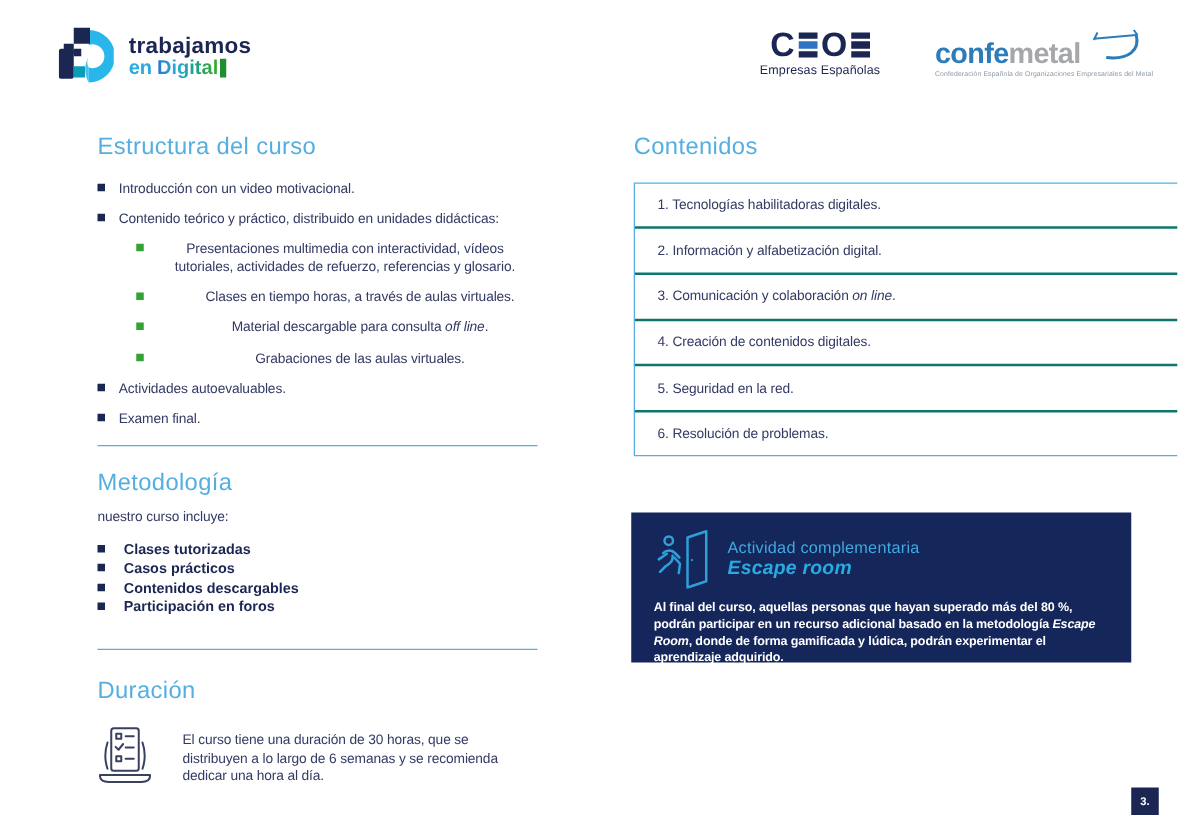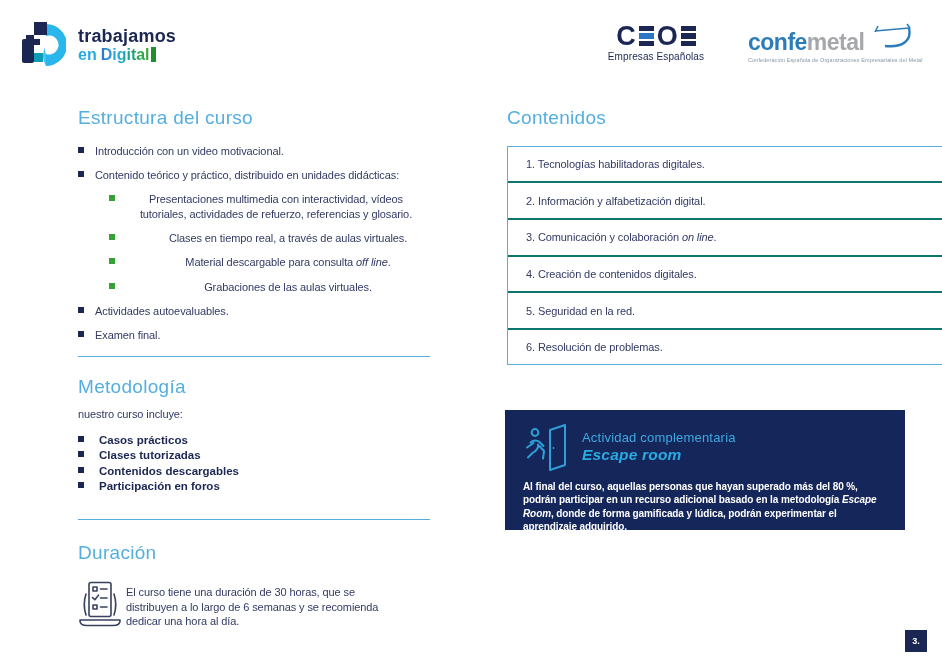--- a/index.html
+++ b/index.html
@@ -2,21 +2,21 @@
 <html><head>
 <meta charset="utf-8">
 <style>
   html,body{margin:0;padding:0;background:#ffffff;}
   .page{
     position:relative;width:942px;height:661px;background:#ffffff;
     font-family:"Liberation Sans",sans-serif;overflow:hidden;
     color:#333A64;
   }
   
-  .logo-td{position:absolute;left:22px;top:22px;display:flex;gap:12px;align-items:center;}
+  .logo-td{position:absolute;left:47px;top:22px;display:flex;gap:12px;align-items:center;}
   .logo-td .txt .l1{font-size:18px;font-weight:600;color:#1B2653;letter-spacing:.2px;line-height:1.05;}
   .logo-td .txt .l2{font-size:16px;font-weight:800;line-height:1.1;display:flex;align-items:center;}
   .logo-td .txt .en{color:#29ABE2;margin-right:4px;}
   .logo-td .txt .dig{background:linear-gradient(90deg,#2D74C9 0%,#29ABE2 30%,#18A08B 60%,#35A935 90%);
     -webkit-background-clip:text;background-clip:text;color:transparent;}
   .logo-td .cursor{display:inline-block;width:5px;height:15px;background:#1E8E2E;margin-left:1px;}
   .logo-ceoe{position:absolute;left:601px;top:25px;width:110px;text-align:center;}
   .ceoe-word{display:flex;align-items:center;justify-content:center;gap:3px;height:22px;}
   .ceoe-word .ltr{font-size:27px;font-weight:800;color:#1B2653;line-height:20px;}
   .ebar{display:inline-flex;flex-direction:column;justify-content:space-between;width:15px;height:20px;}
@@ -41,21 +41,21 @@
   .item .sq{position:absolute;left:0;top:3px;width:6px;height:6px;background:#1B2653;}
   .item.sub{margin-left:31px;text-align:center;}
   .item.sub .sq{background:#35A235;}
   .it{font-style:italic;}
   .sec-metodologia{position:absolute;left:78px;top:377px;width:372px;}
   .mintro{margin-top:9px;font-size:11px;line-height:1.32;letter-spacing:-.1px;}
   .mlist{margin-top:13px;}
   .mitem{position:relative;padding-left:21px;margin-bottom:3px;font-size:11.5px;font-weight:700;color:#1B2653;line-height:1.05;}
   .mitem .sq{position:absolute;left:0;top:2px;width:6px;height:6px;background:#1B2653;}
   .sec-duracion{position:absolute;left:78px;top:543px;width:400px;}
-  .drow{display:flex;gap:4px;margin-top:17px;align-items:flex-start;}
+  .drow{display:flex;gap:24px;margin-top:17px;align-items:flex-start;}
   .dtext{width:278px;font-size:11px;line-height:1.34;letter-spacing:-.1px;padding-top:4px;}
   
   .sec-contenidos{position:absolute;left:507px;top:108px;width:472px;}
   .ctable{margin-top:17px;border:1px solid #54AFE0;}
   .crow{height:34.6px;display:flex;align-items:center;padding-left:18px;
         border-top:2px solid #0f766e;font-size:11px;color:#333A64;letter-spacing:-.1px;}
   .crow:first-child{border-top:none;}
   .ebox{position:absolute;left:505px;top:410px;width:400px;height:120px;box-sizing:border-box;
         background:#14265A;padding:13px 18px;}
   .ehead{display:flex;align-items:center;gap:15px;}
@@ -122,38 +122,38 @@
     </div>
     <div class="cm-tag">Confederación Española de Organizaciones Empresariales del Metal</div>
   </div>
 
   <div class="sec-estructura">
     <div class="h">Estructura del curso</div>
     <div class="blist">
       <div class="item"><span class="sq"></span><span>Introducción con un video motivacional.</span><span class="it"></span><span></span></div>
       <div class="item"><span class="sq"></span><span>Contenido teórico y práctico, distribuido en unidades didácticas:</span><span class="it"></span><span></span></div>
       <div class="item sub" style="width:300px"><span class="sq"></span><span>Presentaciones multimedia con interactividad, vídeos tutoriales, actividades de refuerzo, referencias y glosario.</span><span class="it"></span><span></span></div>
-      <div class="item sub"><span class="sq"></span><span>Clases en tiempo real, a través de aulas virtuales.</span><span class="it"></span><span></span></div>
+      <div class="item sub"><span class="sq"></span><span>Clases en tiempo horas, a través de aulas virtuales.</span><span class="it"></span><span></span></div>
       <div class="item sub"><span class="sq"></span><span>Material descargable para consulta </span><span class="it">off line</span><span>.</span></div>
       <div class="item sub"><span class="sq"></span><span>Grabaciones de las aulas virtuales.</span><span class="it"></span><span></span></div>
       <div class="item"><span class="sq"></span><span>Actividades autoevaluables.</span><span class="it"></span><span></span></div>
       <div class="item"><span class="sq"></span><span>Examen final.</span><span class="it"></span><span></span></div>
     </div>
   </div>
 
   <div class="rule rule1"></div>
 
   <div class="sec-metodologia">
     <div class="h">Metodología</div>
     <div class="mintro">
       <div>nuestro curso incluye:</div>
     </div>
     <div class="mlist">
+      <div class="mitem"><span class="sq"></span><span>Clases tutorizadas</span></div>
       <div class="mitem"><span class="sq"></span><span>Casos prácticos</span></div>
-      <div class="mitem"><span class="sq"></span><span>Clases tutorizadas</span></div>
       <div class="mitem"><span class="sq"></span><span>Contenidos descargables</span></div>
       <div class="mitem"><span class="sq"></span><span>Participación en foros</span></div>
     </div>
   </div>
 
   <div class="rule rule2"></div>
 
   <div class="sec-duracion">
     <div class="h">Duración</div>
     <div class="drow">

